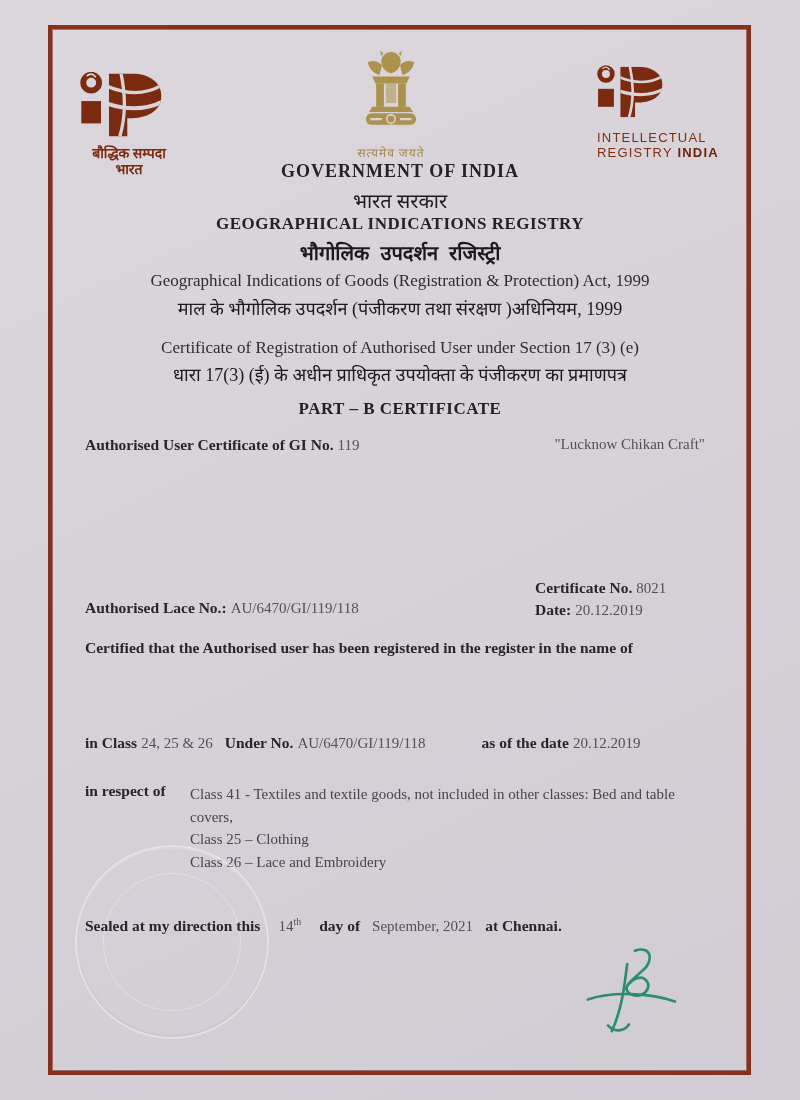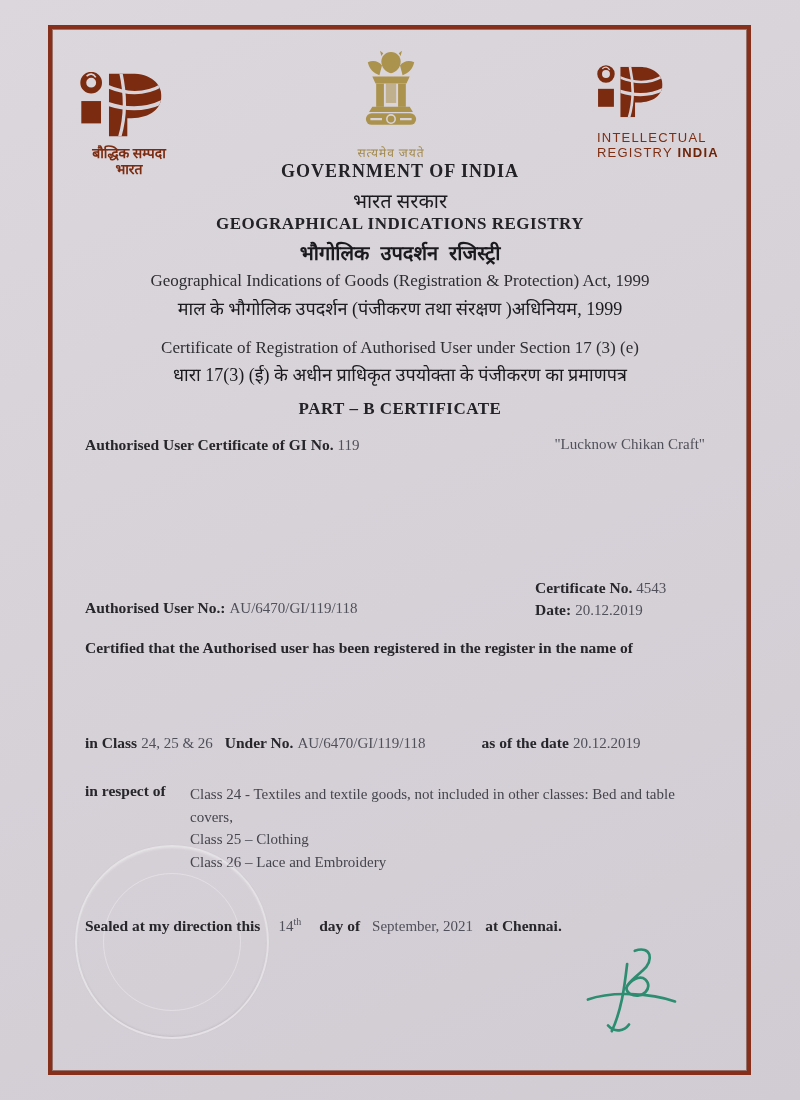--- a/index.html
+++ b/index.html
@@ -136,48 +136,48 @@
 
   <div class="abs" style="left:85px; top:436px;">
     <span class="lbl">Authorised User Certificate of GI No.</span>
     <span class="val">119</span>
   </div>
   <div class="abs val" style="right:95px; top:436px;">"Lucknow Chikan Craft"</div>
 
   <div class="abs" style="left:535px; top:577px; line-height:22px;">
     <div>
       <span class="lbl">Certificate No.</span>
-      <span class="val">4543</span>
+      <span class="val">8021</span>
     </div>
     <div>
       <span class="lbl">Date:</span>
       <span class="val">20.12.2019</span>
     </div>
   </div>
 
   <div class="abs" style="left:85px; top:599px;">
-    <span class="lbl">Authorised User No.:</span>
+    <span class="lbl">Authorised Lace No.:</span>
     <span class="val">AU/6470/GI/119/118</span>
   </div>
 
   <div class="abs lbl" style="left:85px; top:639px;">Certified that the Authorised user has been registered in the register in the name of</div>
 
 
   <div class="abs" style="left:85px; top:734px; width:625px;">
     <span class="lbl">in Class</span>
     <span class="val">24, 25 &amp; 26</span>
     <span class="lbl" style="margin-left:8px;">Under No.</span>
     <span class="val">AU/6470/GI/119/118</span>
     <span class="lbl" style="margin-left:52px;">as of the date</span>
     <span class="val">20.12.2019</span>
   </div>
 
   <div class="abs lbl" style="left:85px; top:782px;">in respect of</div>
   <div class="abs para" style="left:190px; top:783px; width:525px; line-height:1.5;">
-    <div>Class 24 - Textiles and textile goods, not included in other classes: Bed and table covers,</div>
+    <div>Class 41 - Textiles and textile goods, not included in other classes: Bed and table covers,</div>
     <div>Class 25 – Clothing</div>
     <div>Class 26 – Lace and Embroidery</div>
   </div>
 
   <div class="abs seal"></div>
 
   <div class="abs" style="left:85px; top:916px;">
     <span class="lbl">Sealed at my direction this</span>
     <span class="val" style="margin-left:14px;"><span>14</span><sup class="ord">th</sup></span>
     <span class="lbl" style="margin-left:14px;">day of</span>

